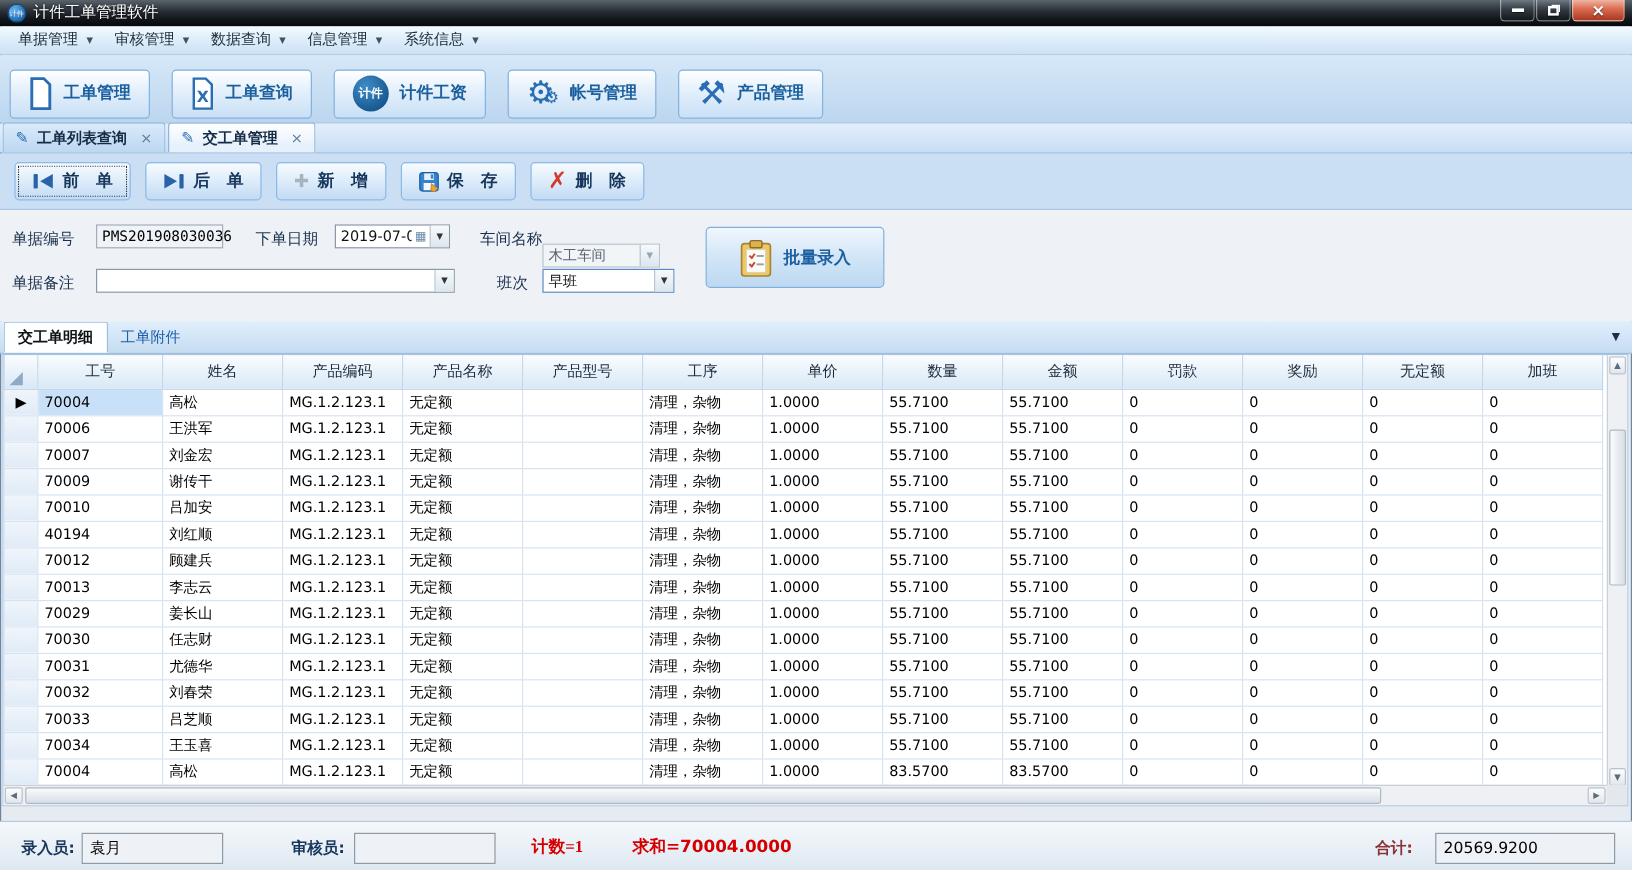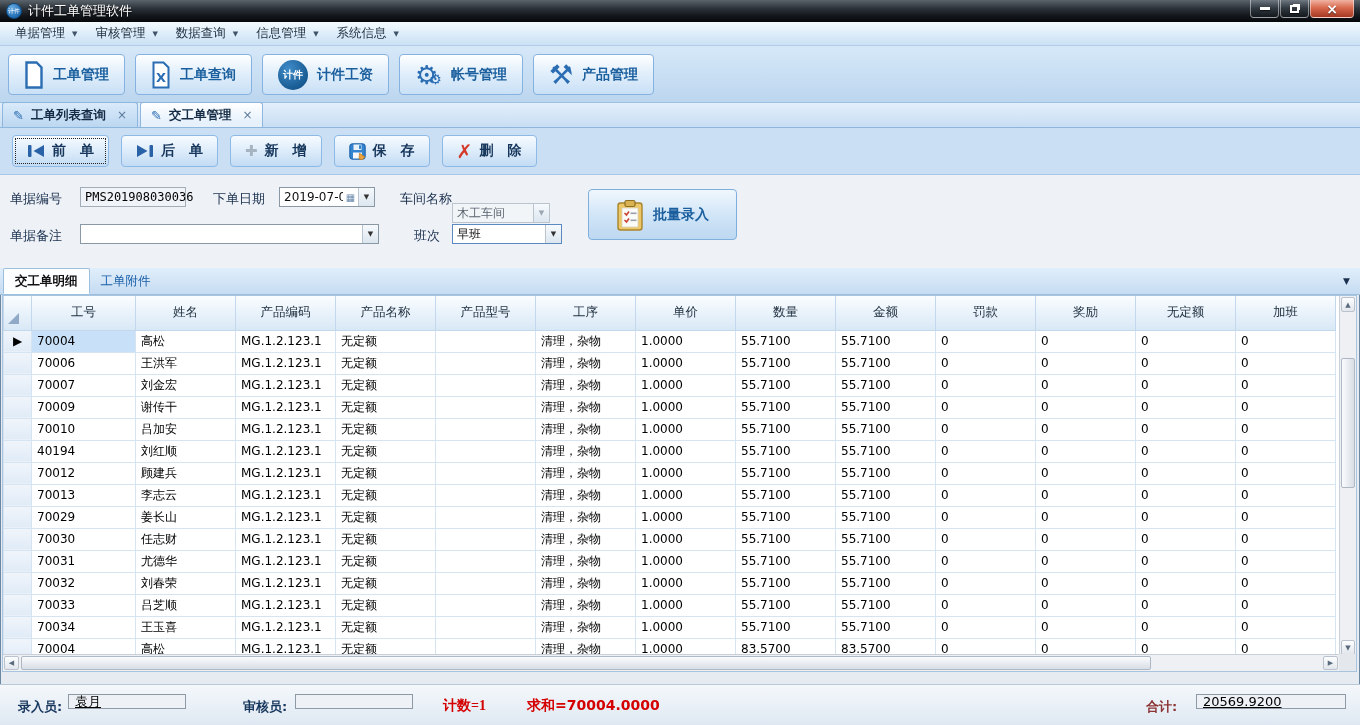--- a/index.html
+++ b/index.html
@@ -45,21 +45,21 @@
     display:flex; align-items:center; padding-left:6px;
   }
   .menu-item { display:flex; align-items:center; padding:0 9px; height:24px; font-size:12.5px; color:#1c2c3c; cursor:default; }
   .menu-item .arrow { font-size:7px; color:#40526a; margin-left:7px; }
 
   
   .toolbar {
     position:absolute; top:46px; left:0; right:0; height:57px;
     background:linear-gradient(#d6e8f8, #bcd6ef);
     border-bottom:1px solid #9dbfe0;
-    display:flex; align-items:flex-start; padding:8px 4px 0 8px; gap:10px;
+    display:flex; align-items:center; padding:8px 4px 0 8px; gap:18px;
   }
   .tool-btn {
     height:41px; padding:0 15px; display:inline-flex; align-items:center; gap:9px;
     background:linear-gradient(#feffff, #e2effb 45%, #c9e0f6);
     border:1px solid #85b2e0; border-radius:4px;
     font-size:14px; font-weight:bold; color:#1b5f9e; cursor:default;
     box-shadow:0 1px 0 rgba(255,255,255,.8) inset;
   }
   .pw-circle {
     width:30px; height:30px; border-radius:50%;
@@ -146,21 +146,21 @@
   }
   .subtab-drop { position:absolute; right:10px; top:8px; font-size:9px; color:#1a2f4d; }
 
   
   .gridwrap {
     position:absolute; top:295px; left:2px; width:1355px; height:377px;
     background:#fff; border:1px solid #a8c4de;
   }
   table.grid { border-collapse:collapse; table-layout:fixed; width:1332px; }
   table.grid th {
-    height:34px; font-weight:normal; font-size:12.5px; color:#1c2c3c; text-align:center;
+    height:28px; font-weight:normal; font-size:12.5px; color:#1c2c3c; text-align:center;
     background:linear-gradient(#fafdff, #e7f1fa 55%, #d8e8f5);
     border:1px solid #c3d8ec; border-top:none; overflow:hidden; white-space:nowrap;
   }
   table.grid td {
     height:22px; font-size:12px; color:#000; padding:0 5px;
     border:1px solid #d6e4f2; border-top:none;
     overflow:hidden; white-space:nowrap;
   }
   td.sel-cell, th.sel-th {
     background:linear-gradient(to bottom,#f0f5fb,#e0ebf7);
@@ -198,22 +198,22 @@
 
   
   .statusbar {
     position:absolute; left:0; right:0; bottom:0; height:41px;
     background:linear-gradient(#f4f8fb, #dfe8f2);
     border-top:1px solid #b9c9da;
     margin-top:27px;
   }
   .s-label { position:absolute; top:13px; font-size:13px; font-weight:bold; color:#16365c; }
   .s-box {
-    position:absolute; top:9px; height:15px; border:1px solid #8e9aa6; background:#eef2f6;
-    font-size:13px; color:#000; display:flex; align-items:center; padding:0 6px;text-decoration:underline;
+    position:absolute; top:9px; height:26px; border:1px solid #8e9aa6; background:#eef2f6;
+    font-size:13px; color:#000; display:flex; align-items:center; padding:0 6px;
   }
   .s-red { position:absolute; top:12px; font-size:14px; font-weight:bold; color:#d40000; }
   .s-total-label { position:absolute; top:13px; font-size:13px; font-weight:bold; color:#8b3333; }
 </style>
 </head>
 <body>
 
 <div class="titlebar">
   <span class="title-icon">计件</span>
   <span class="title-text">计件工单管理软件</span>

